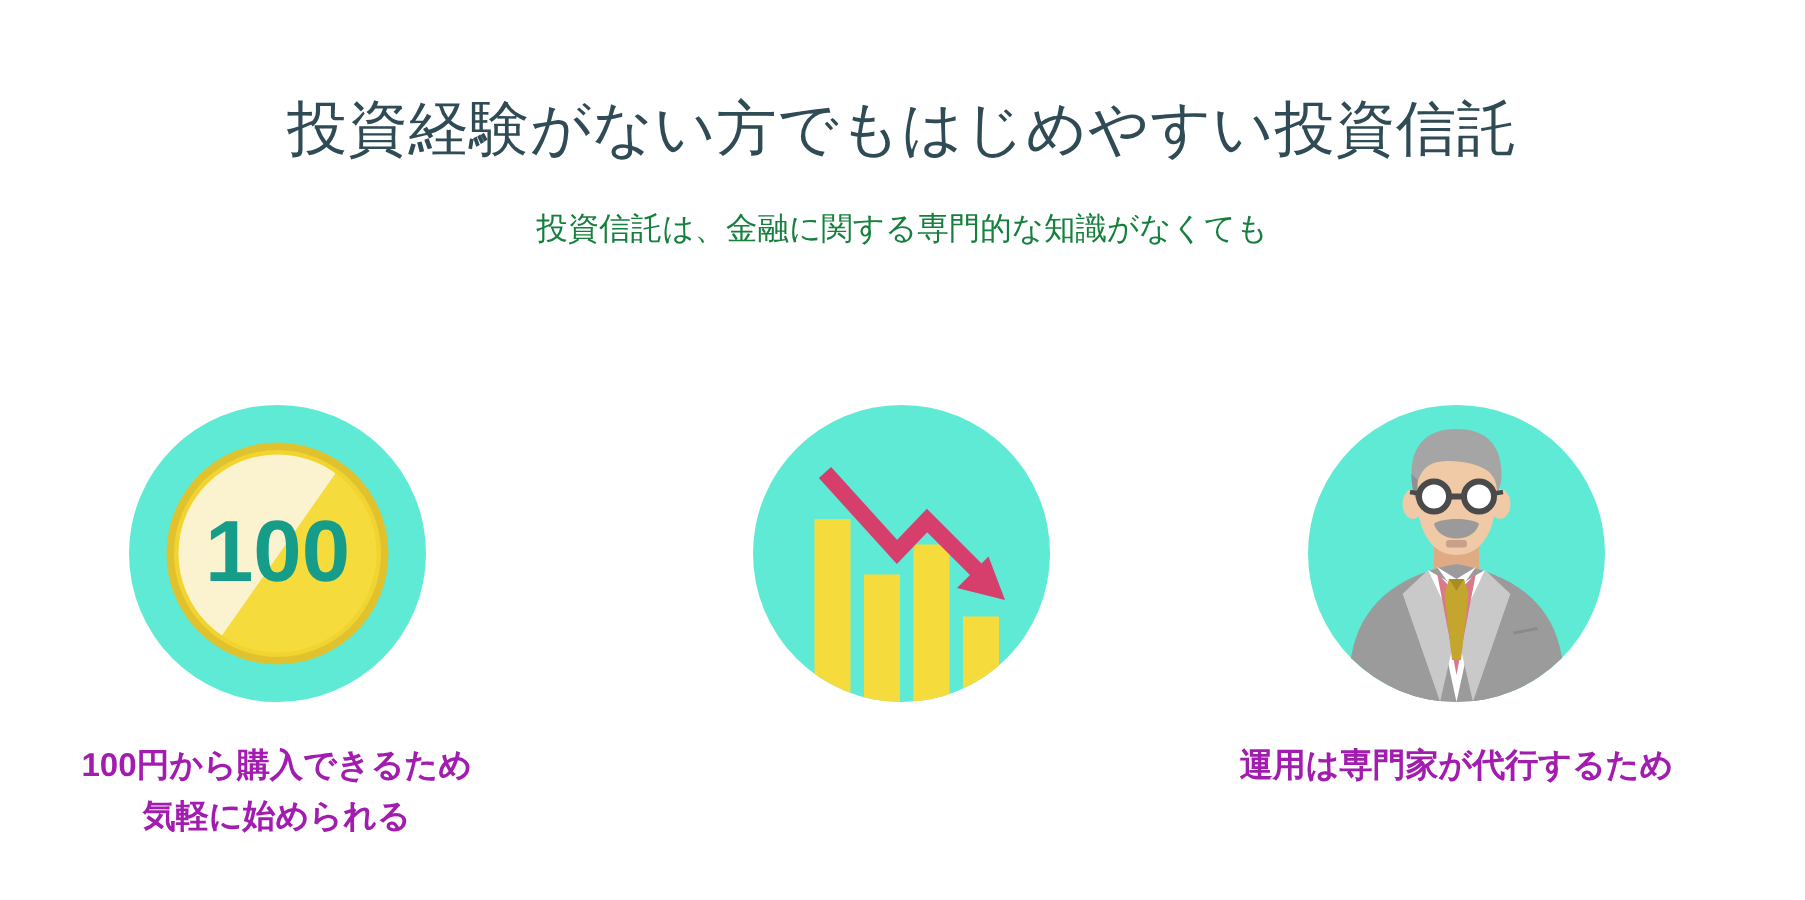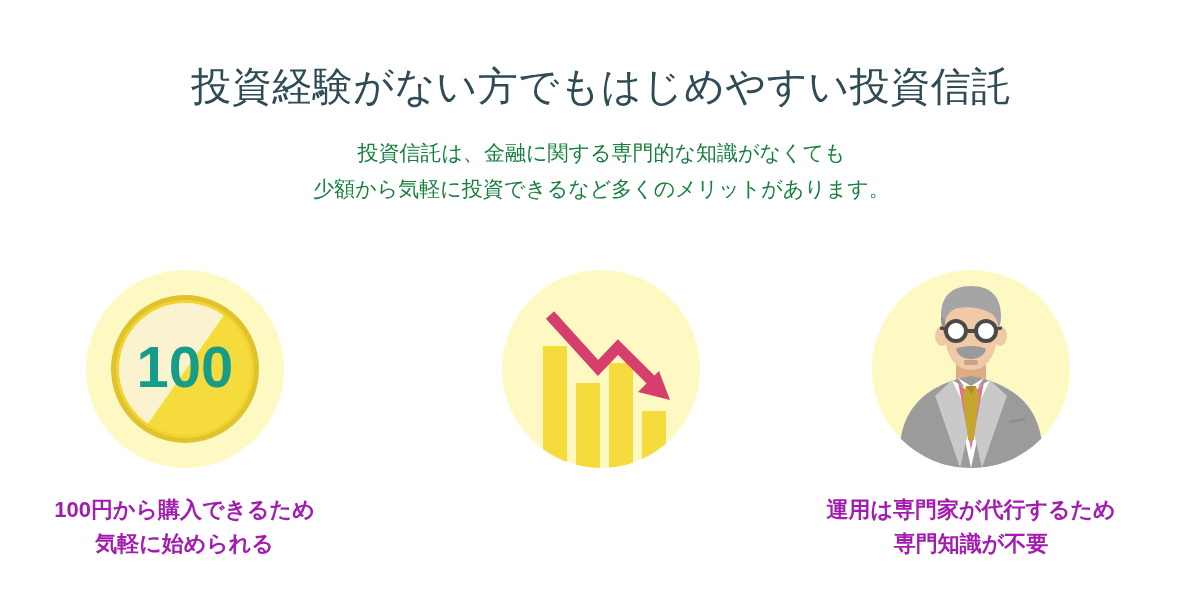--- a/index.html
+++ b/index.html
@@ -66,21 +66,21 @@
     align-items: center;
   }
   .feature-1 { }
   .feature-2 { }
   .feature-3 { }
 
   .icon-circle {
     width: 198px;
     height: 198px;
     border-radius: 50%;
-    background: #fef9c3;
+    background: #5eead4;
     position: relative;
     overflow: hidden;
   }
   .icon-svg { display: block; width: 198px; height: 198px; }
 
   .caption {
     margin-top: 25px;
     text-align: center;
     font-size: 22px;
     line-height: 1.55;
@@ -99,21 +99,20 @@
 </style>
 </head>
 <body>
 
 <div class="page">
 
   <h1 class="headline">投資経験がない方でもはじめやすい投資信託</h1>
 
   <div class="lede">
     <span class="lede-line">投資信託は、金融に関する専門的な知識がなくても</span>
-    <span class="lede-line">少額から気軽に投資できるなど多くのメリットがあります。</span>
   </div>
 
   <div class="features">
 
     <div class="feature feature-1">
       <div class="icon-circle">
         <svg class="icon-svg" viewBox="0 0 198 198" xmlns="http://www.w3.org/2000/svg" aria-hidden="true">
           <defs>
             <clipPath id="coinFaceClip">
               <circle cx="99" cy="99" r="66"></circle>
@@ -198,18 +197,17 @@
             <line x1="124" y1="59" x2="130" y2="58" stroke="#4a4a4a" stroke-width="3"></line>
           </g>
 
           <path d="M84 79 C90 75 108 75 114 79 C112 87 104 89 99 89 C94 89 86 87 84 79 Z" fill="#9a9a9a"></path>
 
           <rect x="92" y="90" width="14" height="5" rx="2" fill="#c9a089"></rect>
         </svg>
       </div>
       <div class="caption">
         <span class="caption-line">運用は専門家が代行するため</span>
-        <span class="caption-line">専門知識が不要</span>
       </div>
     </div>
 
   </div>
 </div>
 
 </body></html>

